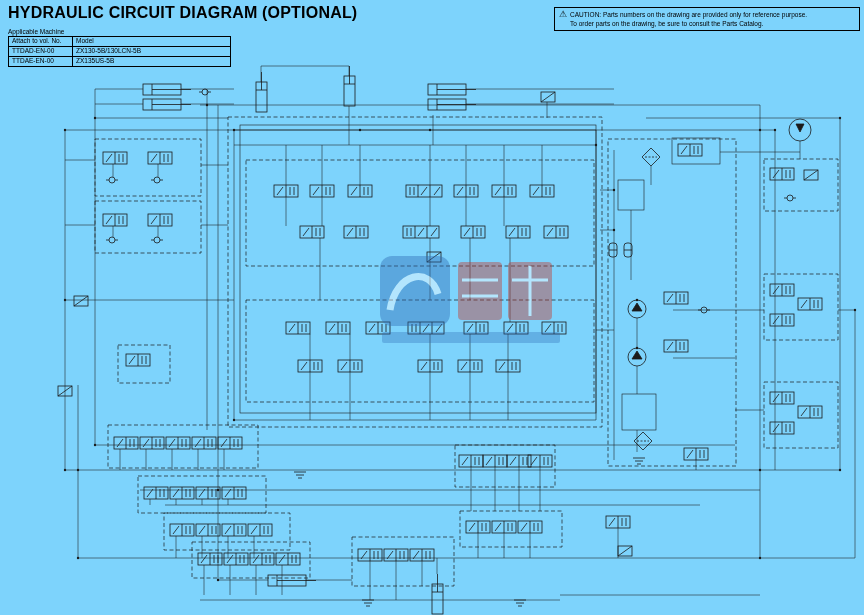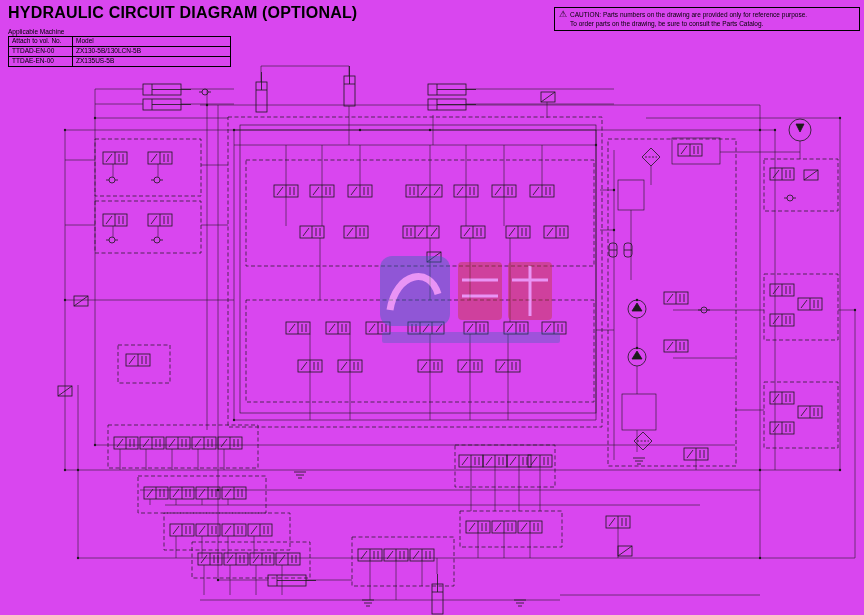--- a/index.html
+++ b/index.html
@@ -1,16 +1,16 @@
 <!DOCTYPE html>
 <html><head>
 <meta charset="utf-8">
 <style>
   html,body{margin:0;padding:0;background:#fff;}
-  .page{position:relative;width:864px;height:615px;background:#d946ef;overflow:hidden;
+  .page{position:relative;width:864px;height:615px;background:#7dd3fc;overflow:hidden;
         font-family:"Liberation Sans",sans-serif;color:#000;}
   .title{position:absolute;left:8px;top:4px;font-size:16px;font-weight:bold;letter-spacing:.2px;}
   .machine{position:absolute;left:8px;top:28px;font-size:6.5px;line-height:1.1;}
   .machine .label{margin-bottom:1px;}
   .machine table{border-collapse:collapse;}
   .machine td{border:1px solid #000;font-size:6.5px;padding:0 3px;height:9px;line-height:1;
               white-space:nowrap;}
   .machine col.c1{width:64px;} .machine col.c2{width:158px;}
   .caution{position:absolute;right:4px;top:7px;width:306px;border:1px solid #000;
            padding:2px 4px;font-size:6.5px;line-height:1.4;display:flex;gap:3px;align-items:flex-start;box-sizing:border-box;}

